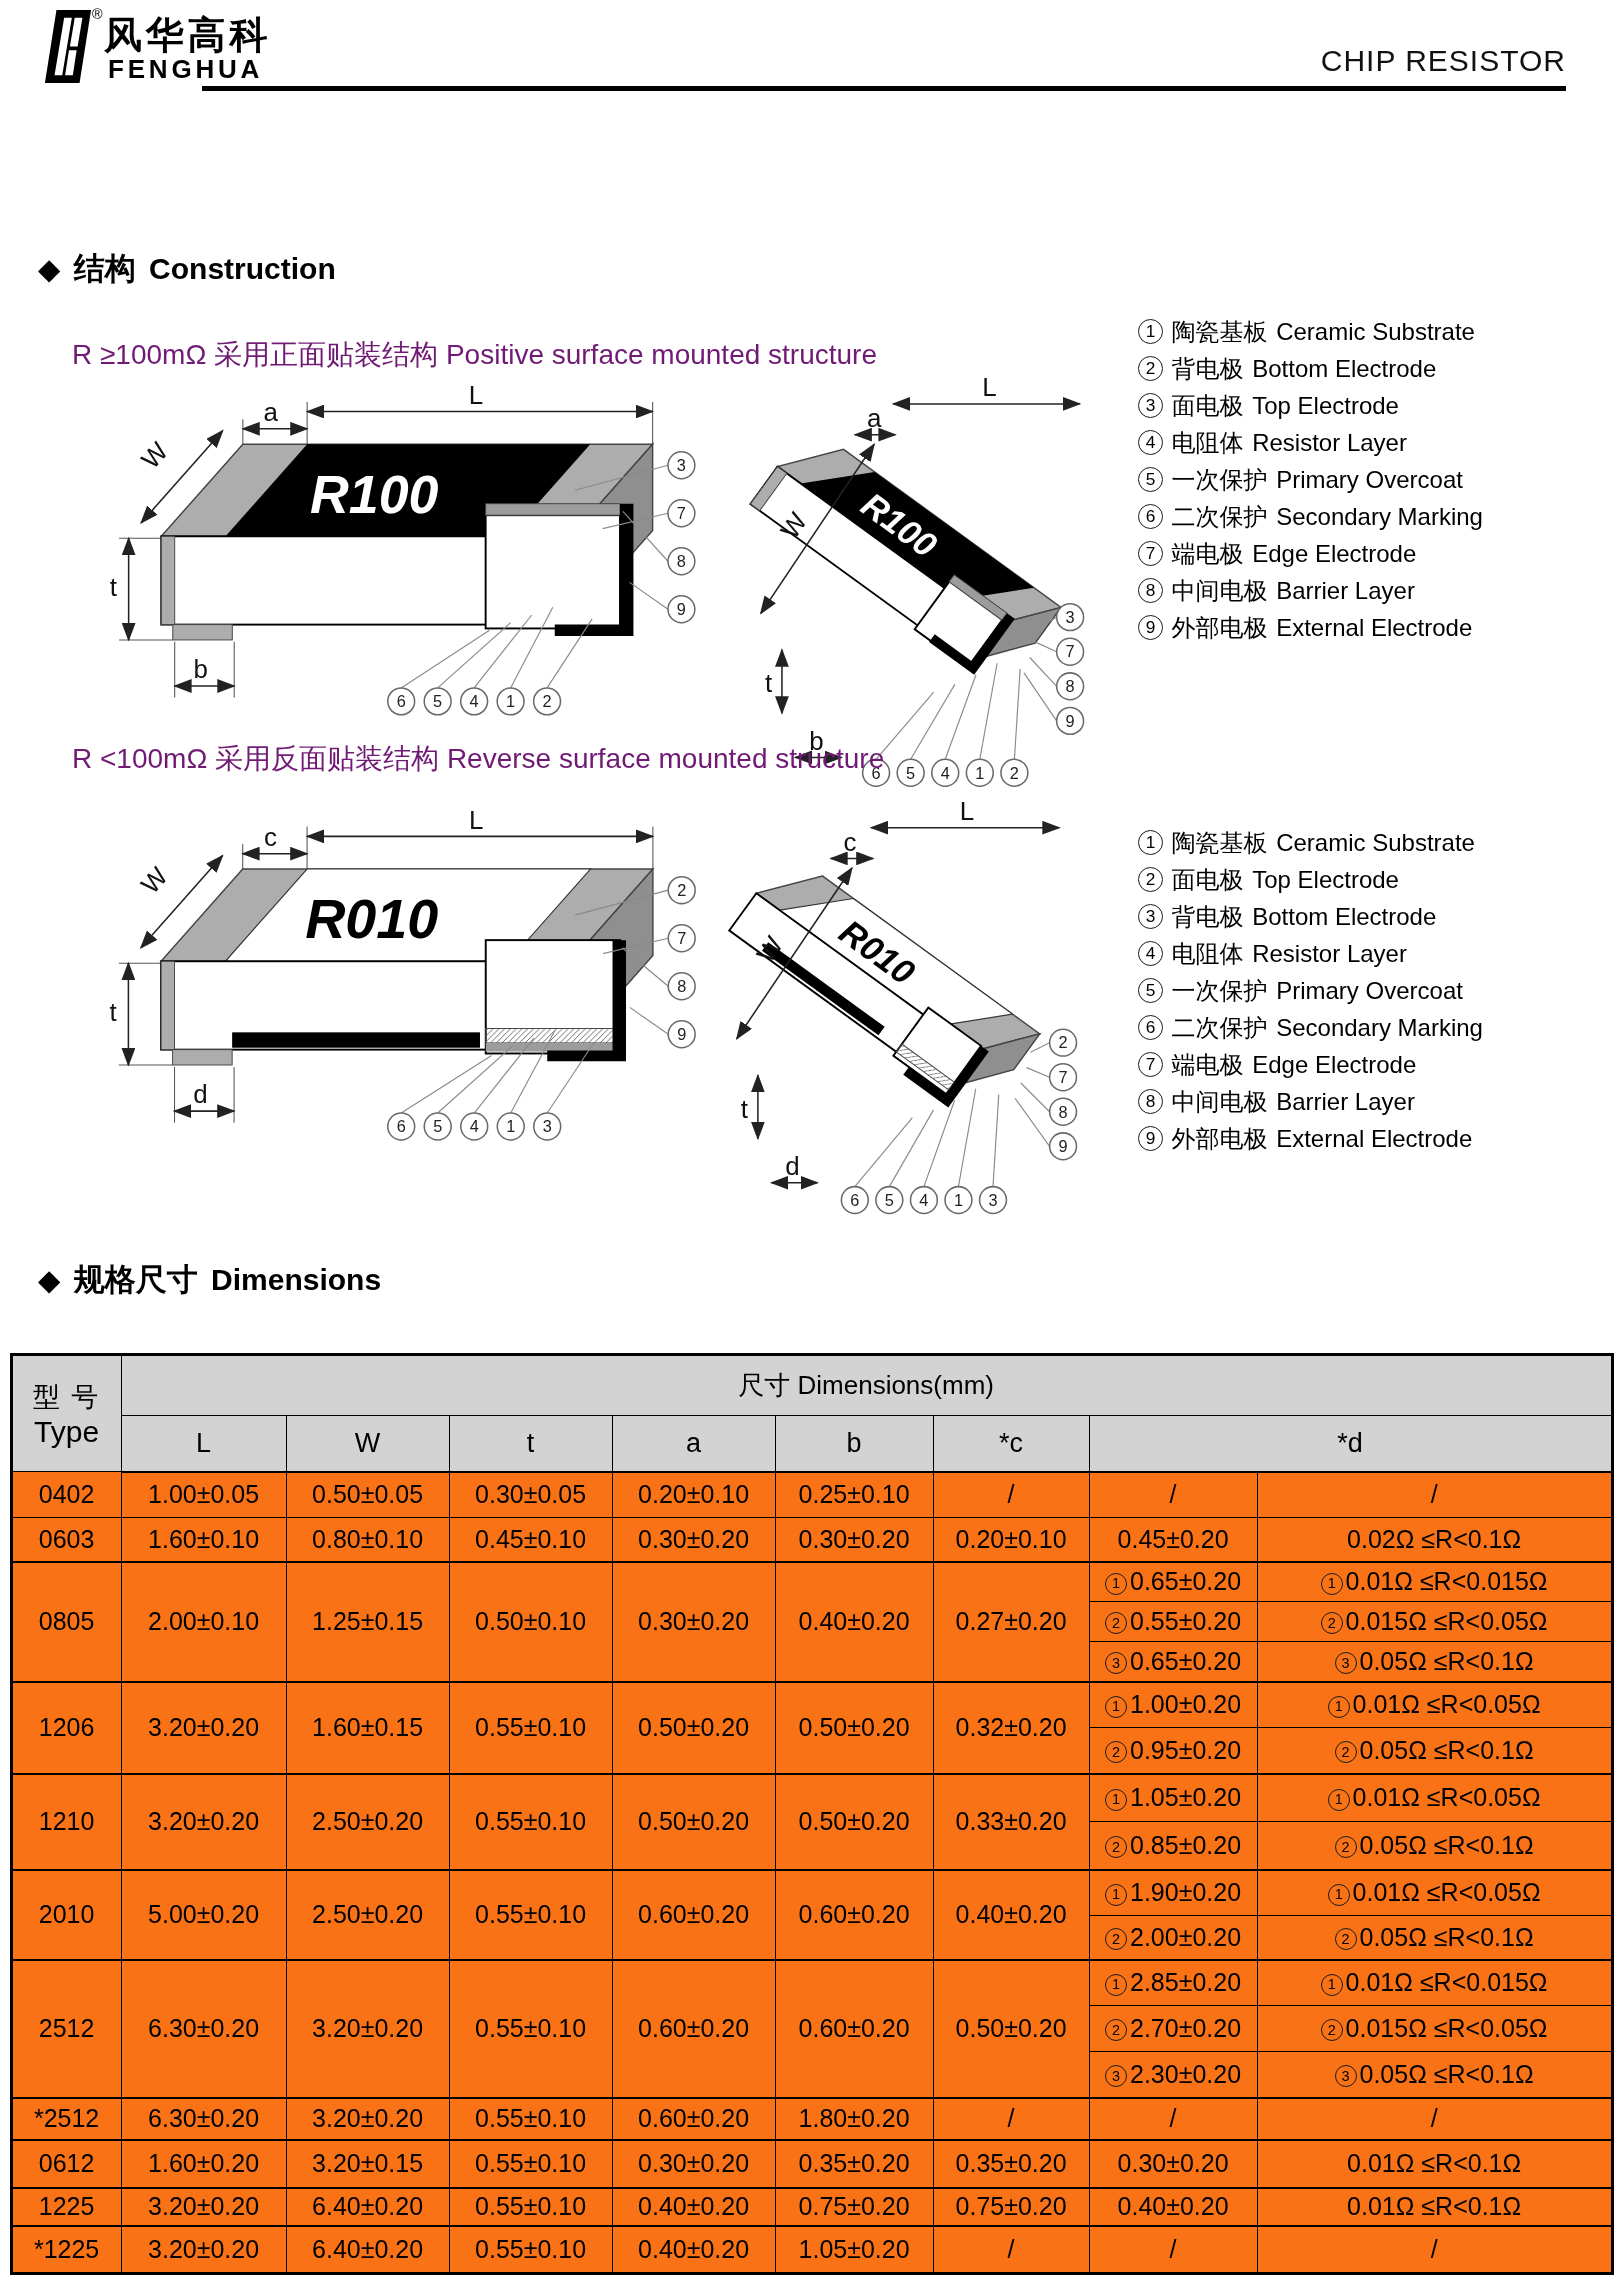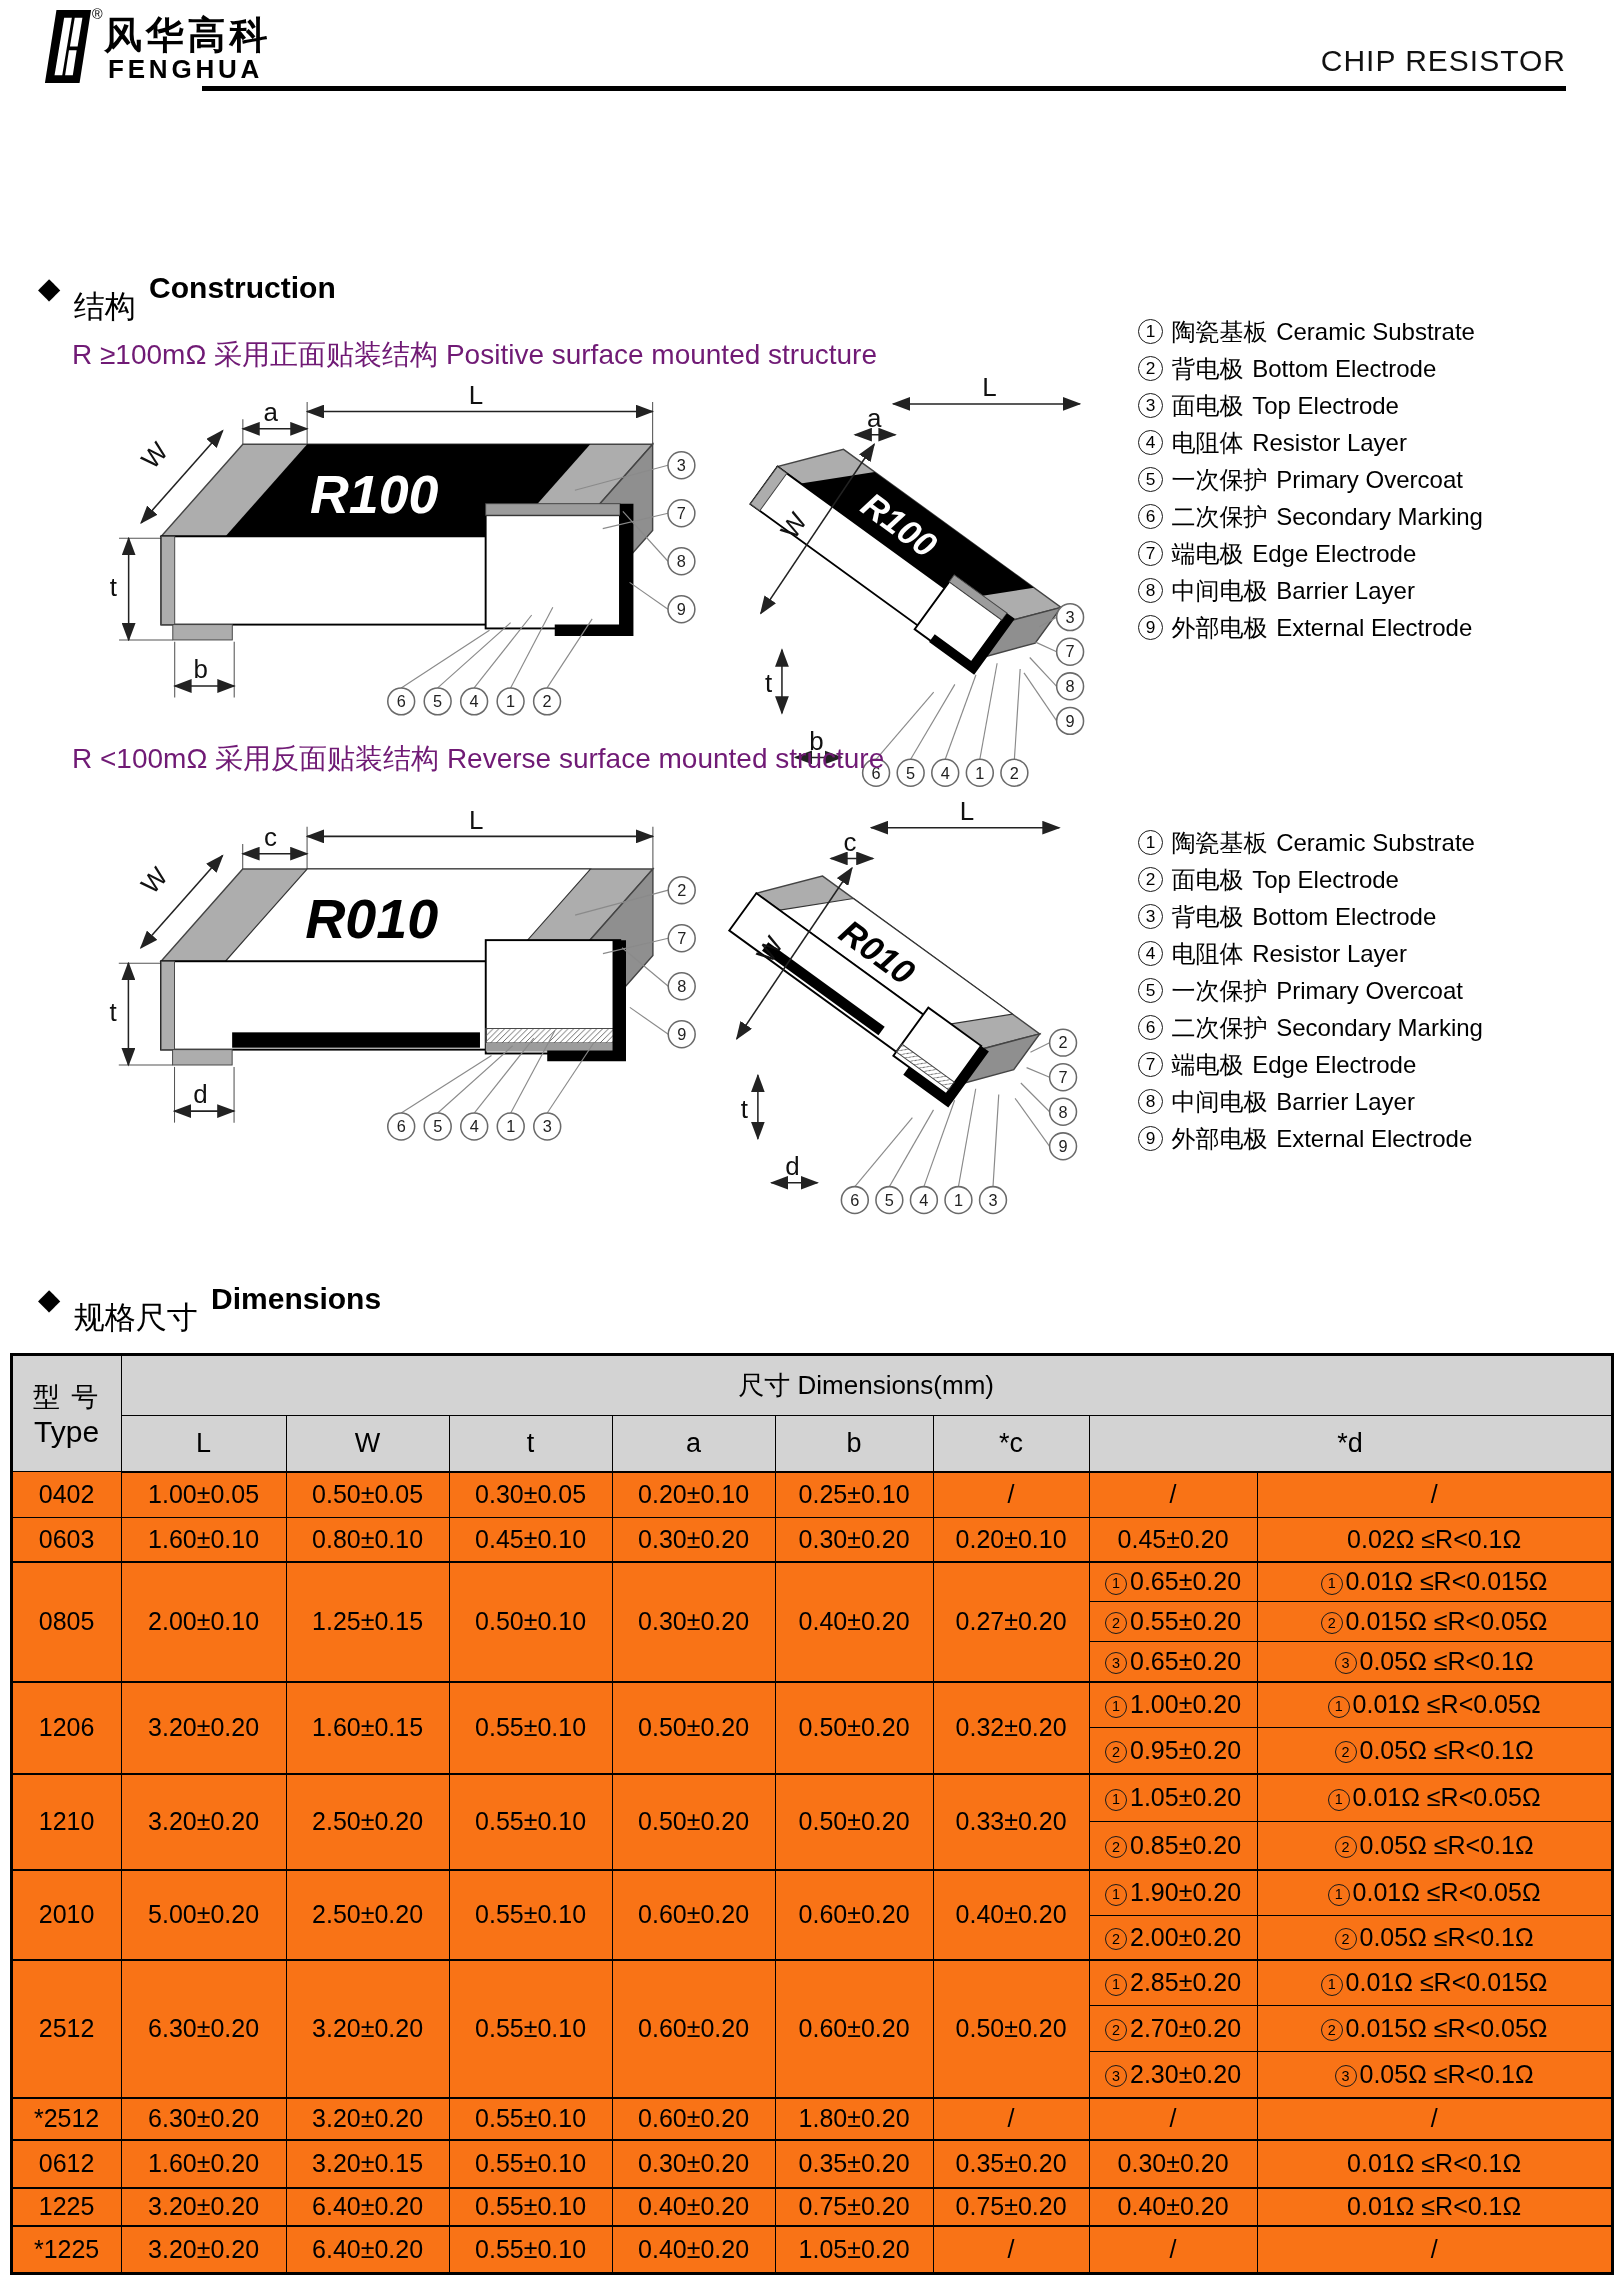--- a/index.html
+++ b/index.html
@@ -8,21 +8,21 @@
   
   .logo-mark{position:absolute;left:43px;top:7.7px;}
   .reg{position:absolute;left:92px;top:5.8px;font-size:14.4px;}
   .logo-zh{position:absolute;left:104px;top:9.6px;font-size:38px;font-weight:700;letter-spacing:3.8px;}
   .logo-en{position:absolute;left:108px;top:54px;font-size:26px;font-weight:600;letter-spacing:3.8px;}
   .doc-title{position:absolute;right:56px;top:44px;font-size:30px;color:#111;letter-spacing:1px;}
   .header-rule{position:absolute;left:202px;right:56px;top:86px;height:4.8px;background:#000;}
   
   .sec-title{position:absolute;display:flex;align-items:center;gap:13.4px;}
   .sec-title .diamond{font-size:29px;line-height:1;}
-  .sec-title .zh{font-size:31px;font-weight:400;margin-top:38px;}
+  .sec-title .zh{font-size:31px;font-weight:700;}
   .sec-title .en{font-size:30px;font-weight:700;}
   .sub-heading{position:absolute;font-size:28px;color:#701a75;}
   .sub-heading .zh{font-weight:500;}
   
   .legend{position:absolute;width:452px;}
   .lg-item{height:37px;display:flex;align-items:center;}
   .cnum{width:25px;height:25px;border:1.9px solid #1a1a1a;border-radius:50%;
         display:inline-flex;align-items:center;justify-content:center;
         font-size:17.3px;line-height:1;flex:none;box-sizing:border-box;}
   .cnum:empty{display:none;}

